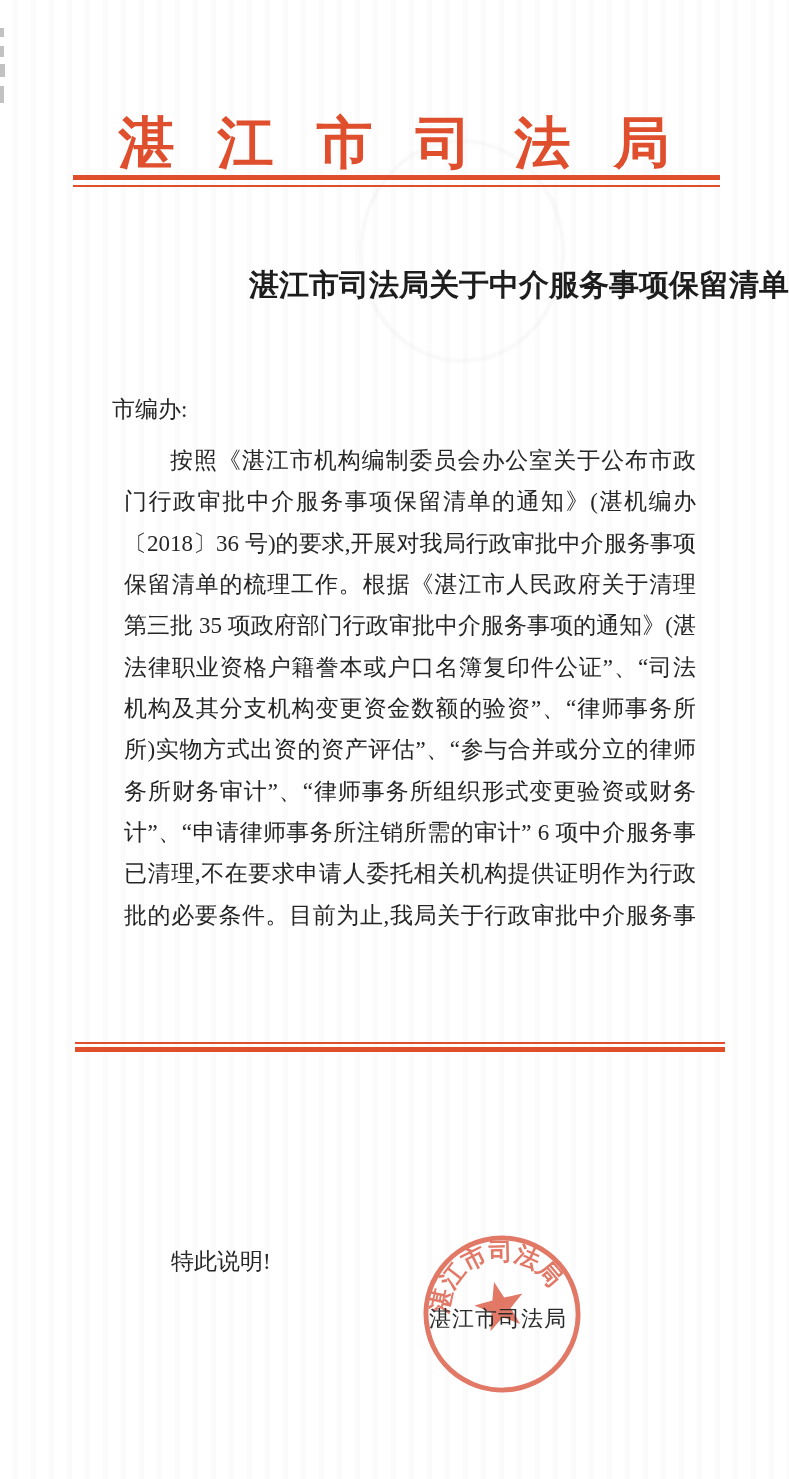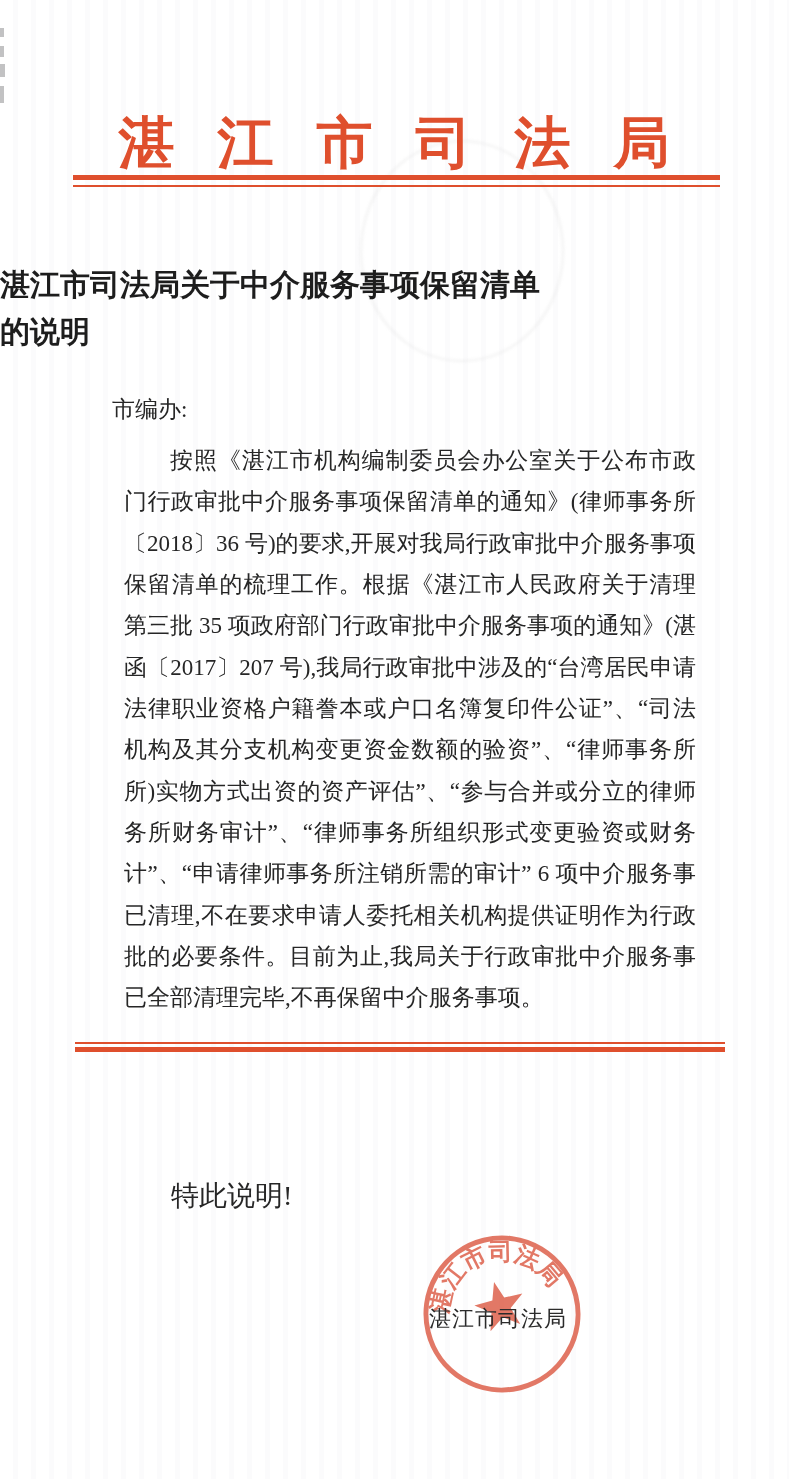--- a/index.html
+++ b/index.html
@@ -41,21 +41,21 @@
     white-space: nowrap;
   }
   .rule { position: absolute; background: #df4f2d; }
   .rule-top-thick    { left: 73px; top: 175px; width: 647px; height: 5px; }
   .rule-top-thin     { left: 73px; top: 185px; width: 647px; height: 2px; }
   .rule-bottom-thin  { left: 75px; top: 1042px; width: 650px; height: 2px; }
   .rule-bottom-thick { left: 75px; top: 1047px; width: 650px; height: 5px; }
 
   .doc-title {
     position: absolute; top: 261px; left: 0; width: 789px;
-    text-align: left;
+    text-align: right;
     font-size: 30px; font-weight: bold; line-height: 47px;
     color: #1d1d1d;
   }
 
   .salutation {
     position: absolute; left: 112px; top: 394px;
     font-size: 23px; line-height: 32px;
   }
 
   .body-block {
@@ -65,22 +65,22 @@
   .body-line {
     line-height: 41.35px; height: 41.35px;
     text-align: justify;
     text-align-last: justify;
     overflow: hidden;
   }
   .body-line.first { text-indent: 46px; }
   .body-line.last  { text-align-last: left; }
 
   .closing {
-    position: absolute; left: 171px; top: 1180px;
-    font-size: 28px; line-height: 32px;
+    position: absolute; left: 171px; top: 1246px;
+    font-size: 23px; line-height: 32px;
   }
 
   .sig-agency {
     position: absolute; left: 429px; top: 1304px;
     font-size: 22px; letter-spacing: 1px; z-index: 3; color: #2b2b2b;
   }
   .sig-date {
     position: absolute; left: 406px; top: 1345px;
     font-size: 22px; z-index: 3; color: #2b2b2b;
   }
@@ -102,40 +102,37 @@
   <div class="edge-mark em3"></div>
   <div class="edge-mark em4"></div>
   <div class="ghost-seal"></div>
 
   <div class="letterhead">湛江市司法局</div>
   <div class="rule rule-top-thick"></div>
   <div class="rule rule-top-thin"></div>
 
   <div class="doc-title">
     <div>湛江市司法局关于中介服务事项保留清单</div>
-    <div>的说明</div>
   </div>
 
   <div class="salutation">市编办:</div>
 
   <div class="body-block">
       <div class="body-line first">按照《湛江市机构编制委员会办公室关于公布市政府部</div>
-      <div class="body-line">门行政审批中介服务事项保留清单的通知》(律师事务所</div>
+      <div class="body-line">门行政审批中介服务事项保留清单的通知》(湛机编办</div>
       <div class="body-line">〔2018〕36 号)的要求,开展对我局行政审批中介服务事项</div>
       <div class="body-line">保留清单的梳理工作。根据《湛江市人民政府关于清理规范</div>
       <div class="body-line">第三批 35 项政府部门行政审批中介服务事项的通知》(湛府</div>
-      <div class="body-line">函〔2017〕207 号),我局行政审批中涉及的“台湾居民申请</div>
       <div class="body-line">法律职业资格户籍誊本或户口名簿复印件公证”、“司法鉴定</div>
       <div class="body-line">机构及其分支机构变更资金数额的验资”、“律师事务所(分</div>
       <div class="body-line">所)实物方式出资的资产评估”、“参与合并或分立的律师事</div>
       <div class="body-line">务所财务审计”、“律师事务所组织形式变更验资或财务审</div>
       <div class="body-line">计”、“申请律师事务所注销所需的审计” 6 项中介服务事项</div>
       <div class="body-line">已清理,不在要求申请人委托相关机构提供证明作为行政审</div>
       <div class="body-line">批的必要条件。目前为止,我局关于行政审批中介服务事项</div>
-      <div class="body-line last">已全部清理完毕,不再保留中介服务事项。</div>
     </div>
 
   <div class="closing">特此说明!</div>
 
   <div class="rule rule-bottom-thin"></div>
   <div class="rule rule-bottom-thick"></div>
 
   <div class="seal-wrap">
     <svg width="172" height="172" viewBox="0 0 172 172">
       <g transform="rotate(-14 86 86)" fill="none" stroke="#dc5b45">

